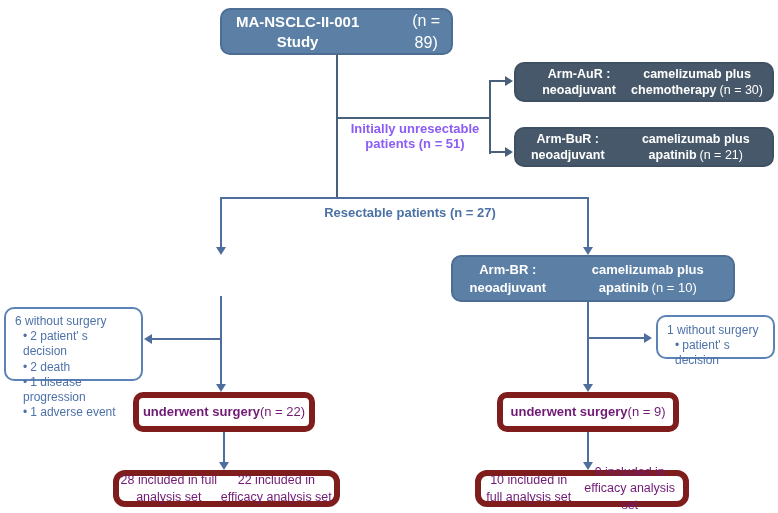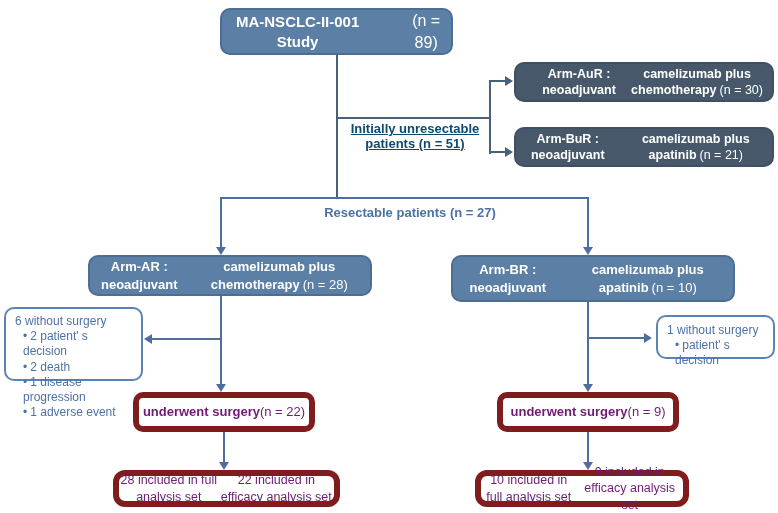--- a/index.html
+++ b/index.html
@@ -22,21 +22,21 @@
   .fs13{font-size:13px;}
   .fs125{font-size:12.5px;}
   .line{position:absolute;background:#4e6f9e;}
   .line.dark{background:#49607a;}
   .arr{position:absolute;width:0;height:0;border-style:solid;}
   .arr-down{border-width:8px 5px 0 5px;border-color:#4e6f9e transparent transparent transparent;}
   .arr-right{border-width:5px 0 5px 8px;border-color:transparent transparent transparent #4e6f9e;}
   .arr-right.dark{border-color:transparent transparent transparent #49607a;}
   .arr-left{border-width:5px 8px 5px 0;border-color:transparent #4e6f9e transparent transparent;}
   .flabel{position:absolute;text-align:center;font-weight:bold;font-size:13px;}
-  .lab-dark{color:#0c4a6e;text-decoration:underline;}
+  .lab-dark{color:#8b5cf6;}
   .lab-blue{color:#4b72a6;}
   .excl{
     position:absolute;background:#ffffff;border:2px solid #5c83b5;border-radius:10px;
     color:#4d72a8;font-size:12px;line-height:1.27;box-sizing:border-box;
     padding:5px 6px 4px 9px;text-align:left;
   }
   .excl-item{margin-left:8px;}
   .bullet{margin-right:3px;}
   .bottomline{position:absolute;left:0;top:511;width:778px;height:2;background:#c2c6ca;}
 </style>
@@ -86,24 +86,20 @@
     <div class="b">Arm-BuR : neoadjuvant</div>
     <div><span class="b">camelizumab plus apatinib</span><span class="n">(n = 21)</span></div>
   </div>
 
   <div class="flabel lab-dark" style="left:340px;top:121px;width:150px;">
     <div>Initially unresectable</div>
     <div>patients (n = 51)</div>
   </div>
   <div class="flabel lab-blue" style="left:280px;top:205px;width:260px;">Resectable patients (n = 27)</div>
 
-  <div class="box box-blue fs13" style="left:88px;top:255px;width:284px;height:41px;">
-    <div class="b">Arm-AR : neoadjuvant</div>
-    <div><span class="b">camelizumab plus chemotherapy</span><span class="n">(n = 28)</span></div>
-  </div>
   <div class="box box-blue fs13" style="left:451px;top:255px;width:284px;height:47px;">
     <div class="b">Arm-BR : neoadjuvant</div>
     <div><span class="b">camelizumab plus apatinib</span><span class="n">(n = 10)</span></div>
   </div>
 
   <div class="excl" style="left:4px;top:307px;width:139px;height:74px;">
     <div>6 without surgery</div>
     <div class="excl-item"><span class="bullet">•</span><span>2 patient' s decision</span></div>
     <div class="excl-item"><span class="bullet">•</span><span>2 death</span></div>
     <div class="excl-item"><span class="bullet">•</span><span>1 disease progression</span></div>

